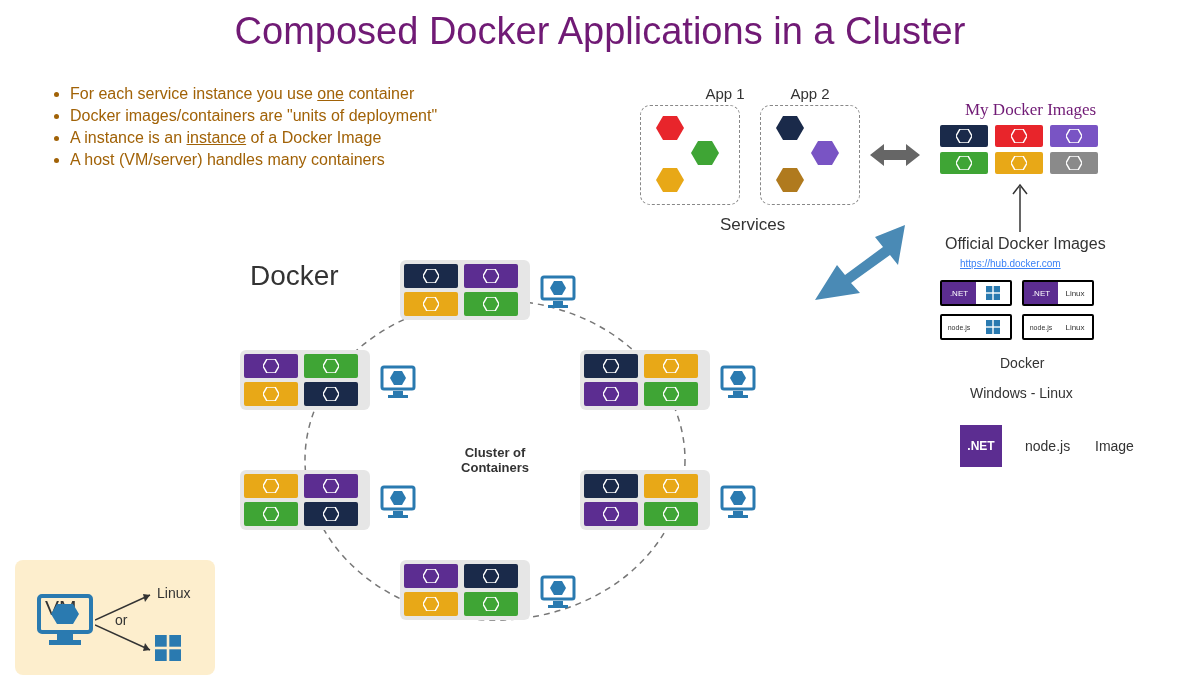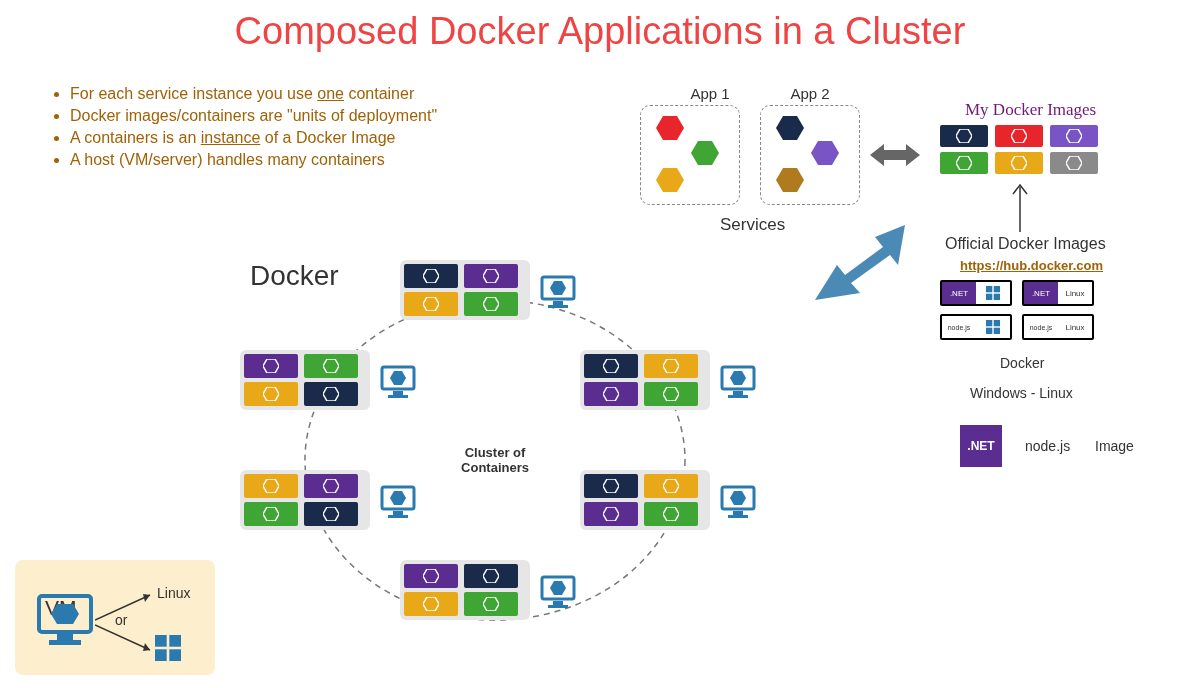--- a/index.html
+++ b/index.html
@@ -1,35 +1,35 @@
 <!DOCTYPE html>
 <html><head>
 <meta charset="utf-8">
 <style>
   * { box-sizing: border-box; margin: 0; padding: 0; }
   body { font-family: 'Segoe UI', Arial, sans-serif; width: 1200px; height: 688px; position: relative; background: #fff; overflow: hidden; }
-  .title { font-size: 38px; font-weight: 300; text-align: center; padding-top: 10px; color: #ef4444; }
+  .title { font-size: 38px; font-weight: 300; text-align: center; padding-top: 10px; color: #701a75; }
   .bullets { position: absolute; top: 85px; left: 50px; font-size: 16px; color: #a16207; }
   .bullets li { margin-bottom: 4px; list-style: disc; margin-left: 20px; }
   .u { text-decoration: underline; }
 
   
   .app-box { position: absolute; width: 100px; height: 100px; border: 1.5px dashed #888; border-radius: 10px; }
   .app-label { position: absolute; font-size: 15px; color: #333; text-align: center; width: 100px; }
   .hex { position: absolute; width: 28px; height: 24px; }
   .services-label { position: absolute; font-size: 17px; color: #333; }
 
   
   .mdi-title { position: absolute; font-size: 17px; color: #701a75; font-family: Liberation Serif, serif; }
   .container-img { width: 48px; height: 22px; border: 2px solid #000; border-radius: 2px; display: inline-flex; align-items: center; justify-content: center; position: absolute; }
   .container-img .mini-hex { width: 16px; height: 14px; }
 
   
   .odi-title { position: absolute; font-size: 16px; color: #333; }
-  .odi-link { position: absolute; font-size: 13px; color: #a16207; text-decoration: underline; font-weight: bold; }
+  .odi-link { position: absolute; font-size: 10px; color: #3b82f6; text-decoration: underline; }
   .off-img { position: absolute; width: 72px; height: 26px; border: 2px solid #000; border-radius: 2px; background: #fff; display: flex; align-items: center; }
   .off-left { width: 36px; height: 100%; display: flex; align-items: center; justify-content: center; font-size: 8px; color: #fff; }
   .off-right { width: 36px; height: 100%; display: flex; align-items: center; justify-content: center; font-size: 8px; color: #333; }
   .small-label { position: absolute; font-size: 14px; color: #333; }
   .net-badge { position: absolute; width: 42px; height: 42px; background: #5c2d91; color: #fff; display: flex; align-items: center; justify-content: center; font-size: 12px; font-weight: bold; }
 
   
   .docker-label { position: absolute; font-size: 28px; font-weight: 400; color: #333; }
   .cluster-label { position: absolute; font-size: 13px; font-weight: bold; color: #333; text-align: center; width: 90px; margin-top: 15px; }
   .node { position: absolute; width: 130px; height: 60px; background: #e6e6e6; border-radius: 6px; }
@@ -67,25 +67,25 @@
       <rect x="11" y="11" width="9" height="9" fill="#2a7ab0"></rect>
     </g>
   </defs>
 </svg>
 
 <div class="title">Composed Docker Applications in a Cluster</div>
 
 <ul class="bullets">
   <li><span>For each service instance you use </span><span class="u">one</span><span> container</span></li>
   <li>Docker images/containers are "units of deployment"</li>
-  <li><span>A containers is an </span><span class="u">instance</span><span> of a Docker Image</span></li>
+  <li><span>A instance is an </span><span class="u">instance</span><span> of a Docker Image</span></li>
   <li>A host (VM/server) handles many containers</li>
 </ul>
 
-<div class="app-label" style="left:660px; top:85px;">App 1</div>
+<div class="app-label" style="left:675px; top:85px;">App 1</div>
 <div class="app-box" style="left:640px; top:105px;">
   <svg class="hex" style="left:15px; top:10px;">
       <use href="#hex" fill="#e8252b"></use>
     </svg>
   <svg class="hex" style="left:50px; top:35px;">
       <use href="#hex" fill="#3fa535"></use>
     </svg>
   <svg class="hex" style="left:15px; top:62px;">
       <use href="#hex" fill="#e8a817"></use>
     </svg>

